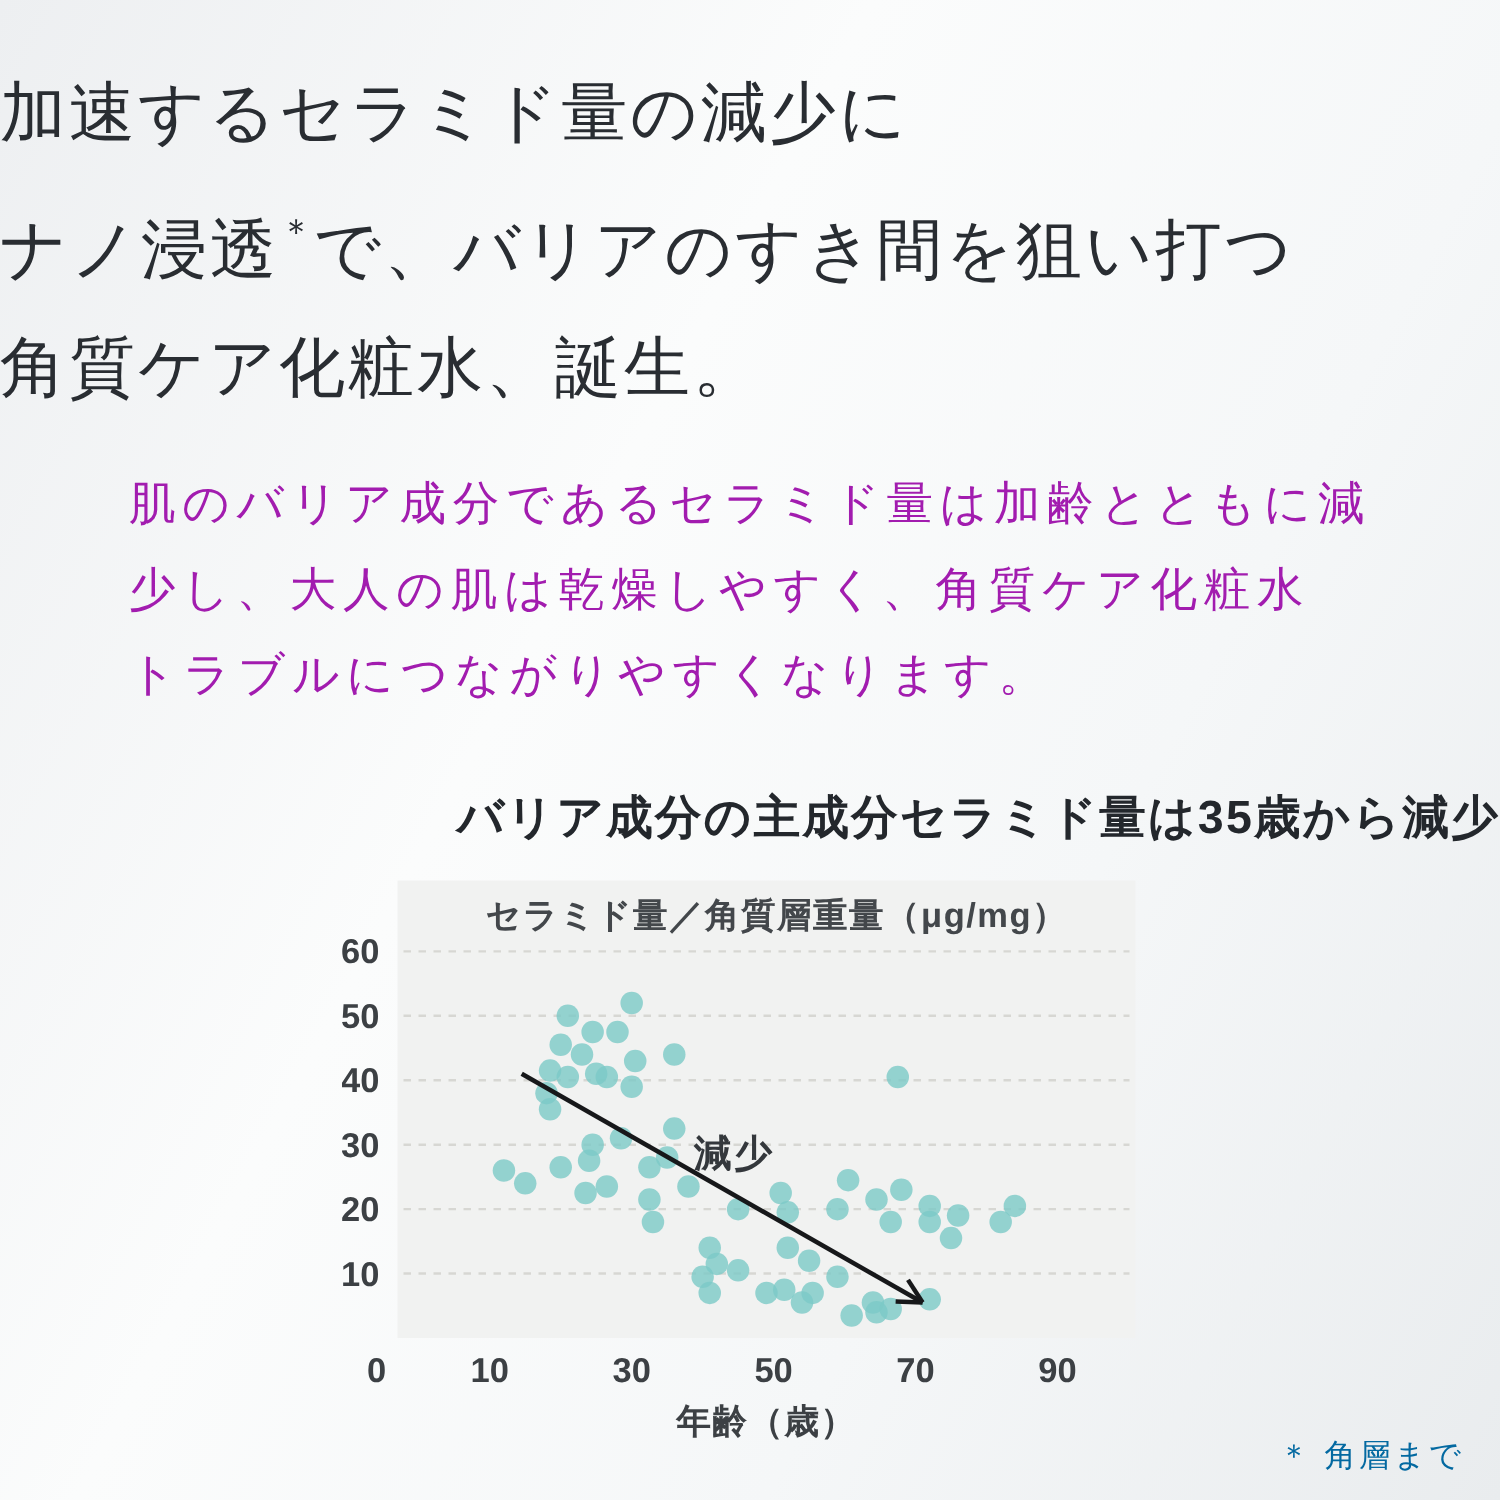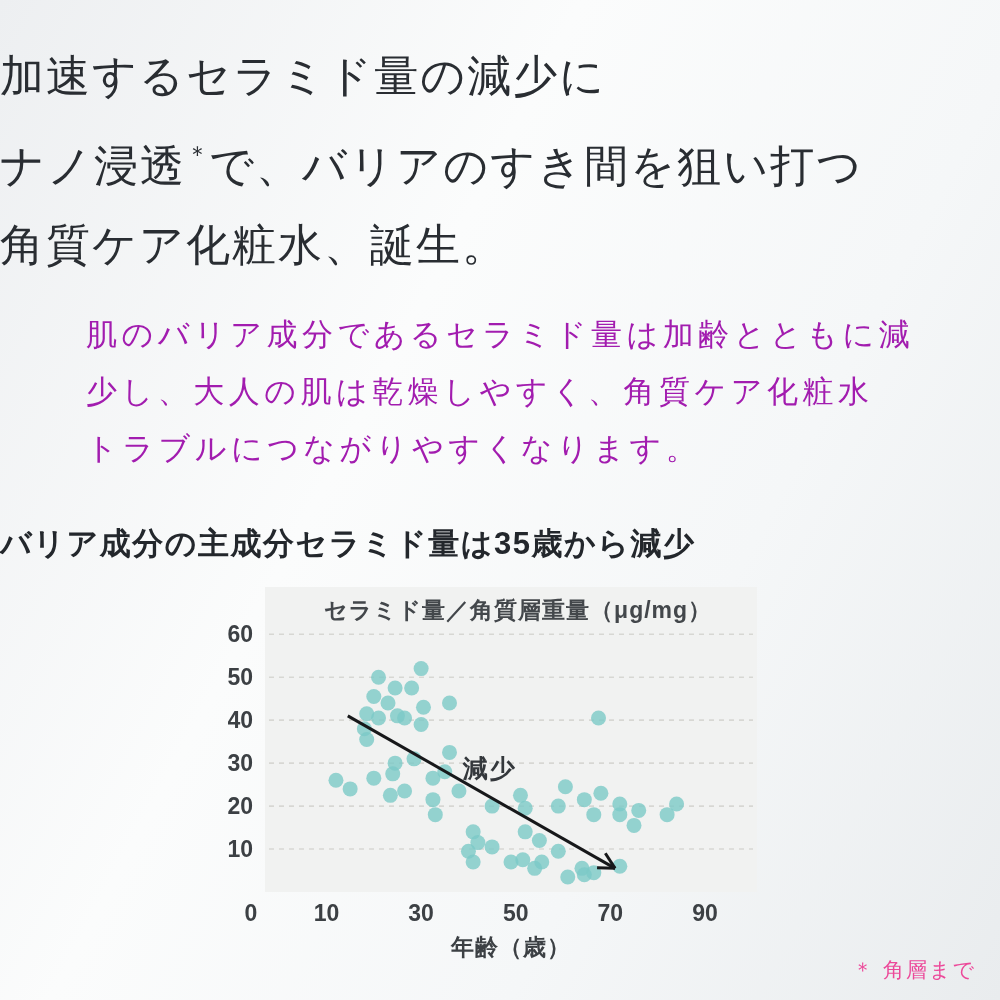--- a/index.html
+++ b/index.html
@@ -14,31 +14,31 @@
     font-size:44px;line-height:79px;letter-spacing:2px;color:#292d32;
   }
   .headline .hl-line{display:block;}
   .headline sup{font-size:23px;vertical-align:19px;letter-spacing:0;}
   .body-copy{
     margin:22px 0 0 86px;width:840px;
     font-size:31px;line-height:57px;letter-spacing:4.5px;color:#a21caf;
   }
   .body-copy .b-line{display:block;white-space:nowrap;}
   .chart-heading{
-    margin-top:46px;text-align:left;
+    margin-top:46px;text-align:right;
     font-size:31px;font-weight:bold;letter-spacing:1.5px;color:#23272c;
   }
   .chart-wrap{position:absolute;left:228px;top:584px;width:580px;height:400px;font-weight:bold;}
   .chart-title{font-size:23px;fill:#43474b;letter-spacing:1px;}
   .tick{font-size:23px;fill:#3c4044;}
   .xlabel{font-size:23px;fill:#3c4044;letter-spacing:1px;}
   .ann{font-size:25px;fill:#34383c;letter-spacing:2px;}
   .footnote{
     position:absolute;right:24px;top:956px;
-    font-size:21px;color:#ec4899;letter-spacing:2px;
+    font-size:21px;color:#0369a1;letter-spacing:2px;
   }
 </style>
 </head>
 <body>
 
 <div class="headline">
   <span class="hl-line">加速するセラミド量の減少に</span>
   <span class="hl-line"><span>ナノ浸透</span><sup>＊</sup><span>で、バリアのすき間を狙い打つ</span></span>
   <span class="hl-line">角質ケア化粧水、誕生。</span>
 </div>

